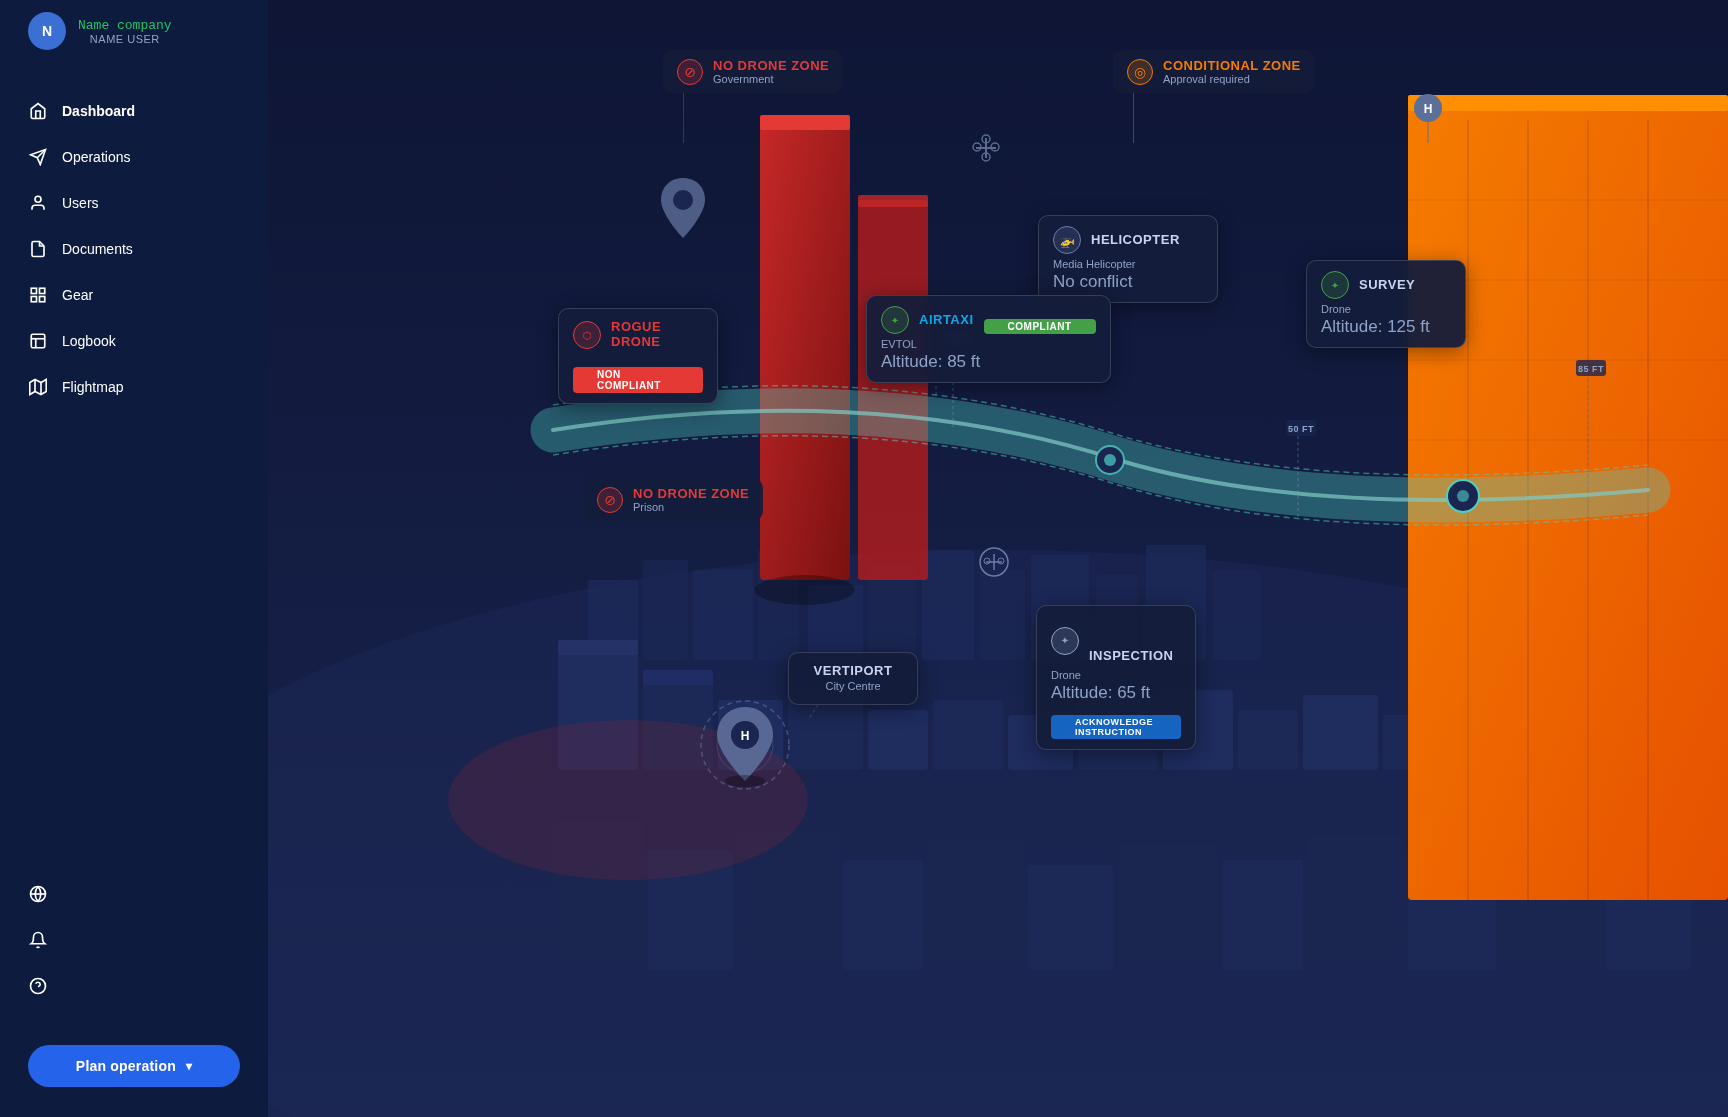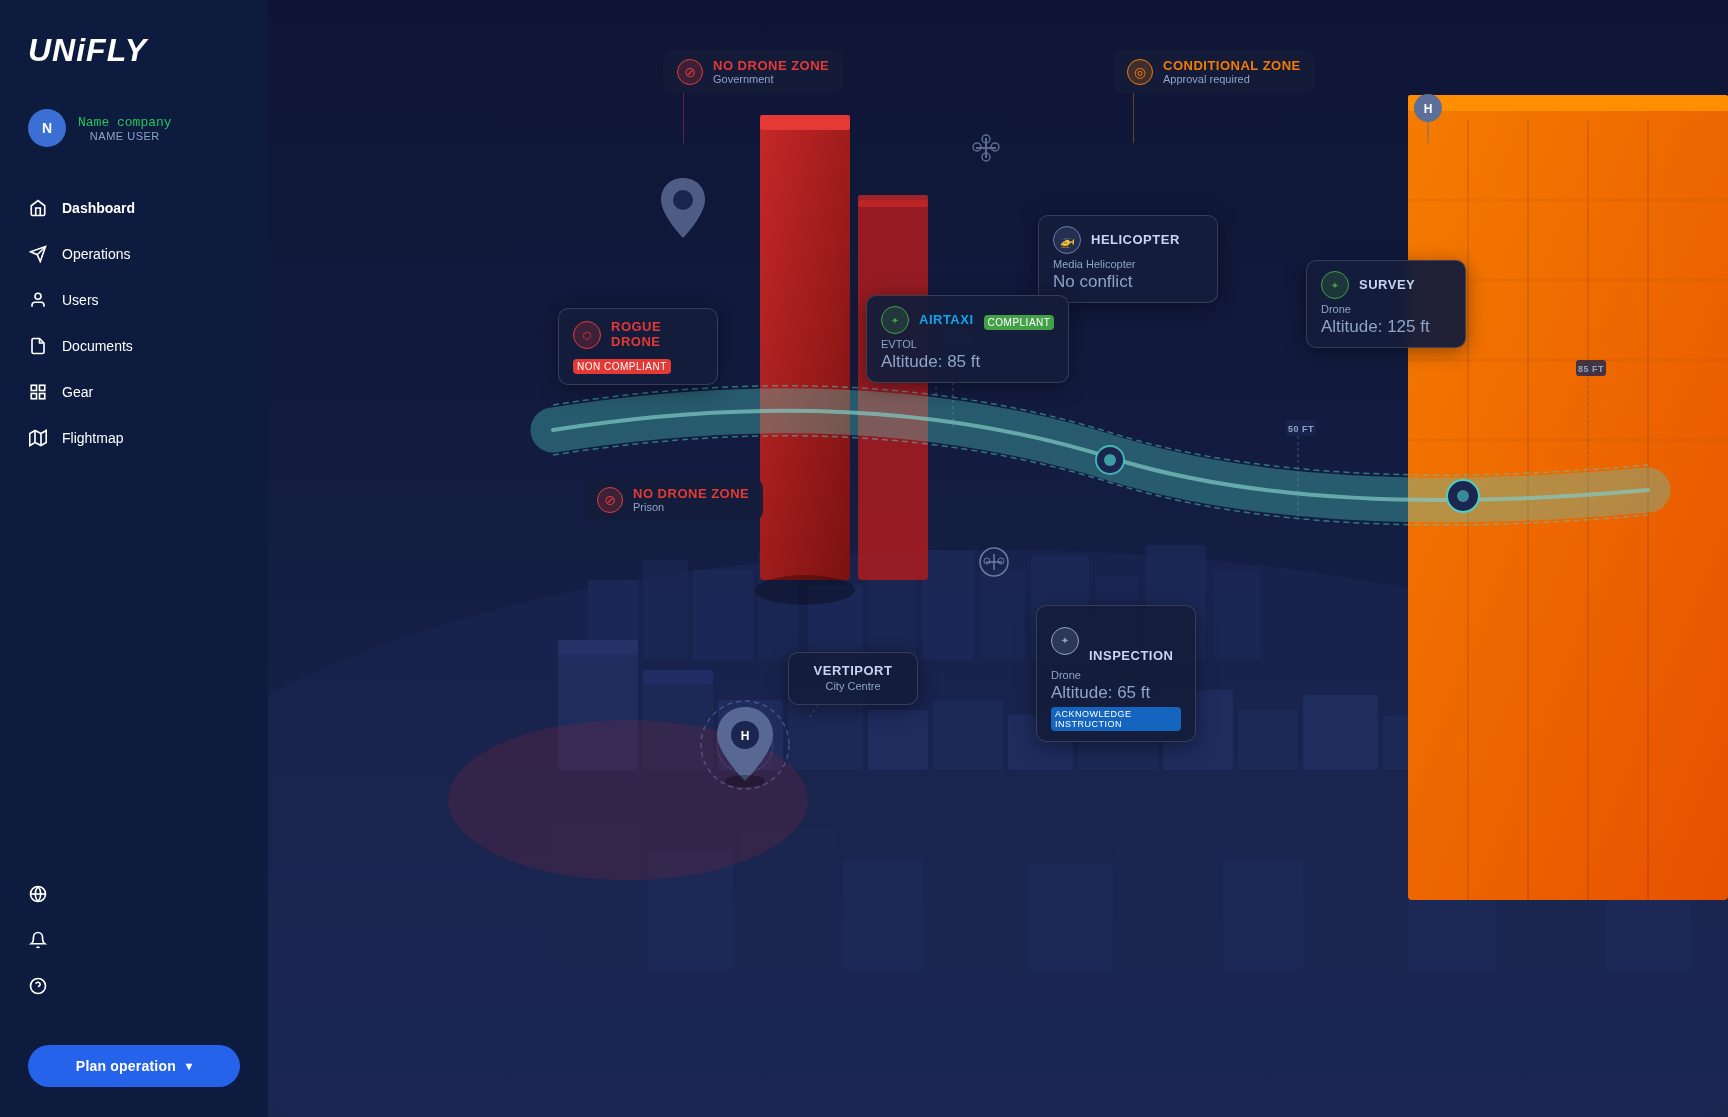--- a/index.html
+++ b/index.html
@@ -141,25 +141,25 @@
       color: #8fa3c8;
       margin-bottom: 2px;
     }
     .map-card-detail {
       font-size: 17px;
       color: #8fa3c8;
     }
     .badge {
       display: inline-block;
       border-radius: 4px;
-      padding: 2px 4px;
+      padding: 2px 24px;
       font-size: 10px;
-      font-weight: 400;
+      font-weight: 700;
       letter-spacing: 0.5px;
-      margin-top: 4px;
+      margin-top: 12px;
       text-transform: uppercase;
     }
     .badge-red { background: #e53935; color: #fff; }
     .badge-green { background: #43a047; color: #fff; }
     .badge-blue { background: #1565c0; color: #fff; }
 
     .zone-card {
       background: rgba(20, 28, 58, 0.92);
       border-radius: 10px;
       padding: 8px 14px;
@@ -184,23 +184,20 @@
       border-radius: 50%;
       display: flex; align-items: center; justify-content: center;
       font-size: 13px;
       flex-shrink: 0;
     }
   </style>
 </head>
 <body>
 
 <div id="sidebar">
-  <div class="sidebar-logo">
-    <div class="logo-text">UNiFLY</div>
-  </div>
 
   <div class="sidebar-user">
     <div class="avatar-circle">N</div>
     <div class="user-info">
       <span class="user-company">Name company</span>
       <span class="user-name">NAME USER</span>
     </div>
   </div>
 
   <nav class="sidebar-nav">
@@ -250,20 +247,30 @@
         <svg width="18" height="18" viewBox="0 0 24 24" fill="none" stroke="currentColor" stroke-width="2.2">
           <rect x="3" y="3" width="7" height="7"></rect>
             <rect x="14" y="3" width="7" height="7"></rect>
             <rect x="14" y="14" width="7" height="7"></rect>
             <rect x="3" y="14" width="7" height="7"></rect>
         </svg>
       </span>
       <span>Gear</span>
     </div>
 
+    <div class="nav-item">
+      <span class="nav-icon">
+        <svg width="18" height="18" viewBox="0 0 24 24" fill="none" stroke="currentColor" stroke-width="2.2">
+          <rect x="3" y="3" width="18" height="18" rx="2"></rect>
+            <line x1="3" y1="9" x2="21" y2="9"></line>
+            <line x1="9" y1="21" x2="9" y2="9"></line>
+        </svg>
+      </span>
+      <span>Logbook</span>
+    </div>
 
     <div class="nav-item">
       <span class="nav-icon">
         <svg width="18" height="18" viewBox="0 0 24 24" fill="none" stroke="currentColor" stroke-width="2.2">
           <polygon points="1 6 1 22 8 18 16 22 23 18 23 2 16 6 8 2 1 6"></polygon>
             <line x1="8" y1="2" x2="8" y2="18"></line>
             <line x1="16" y1="6" x2="16" y2="22"></line>
         </svg>
       </span>
       <span>Flightmap</span>

